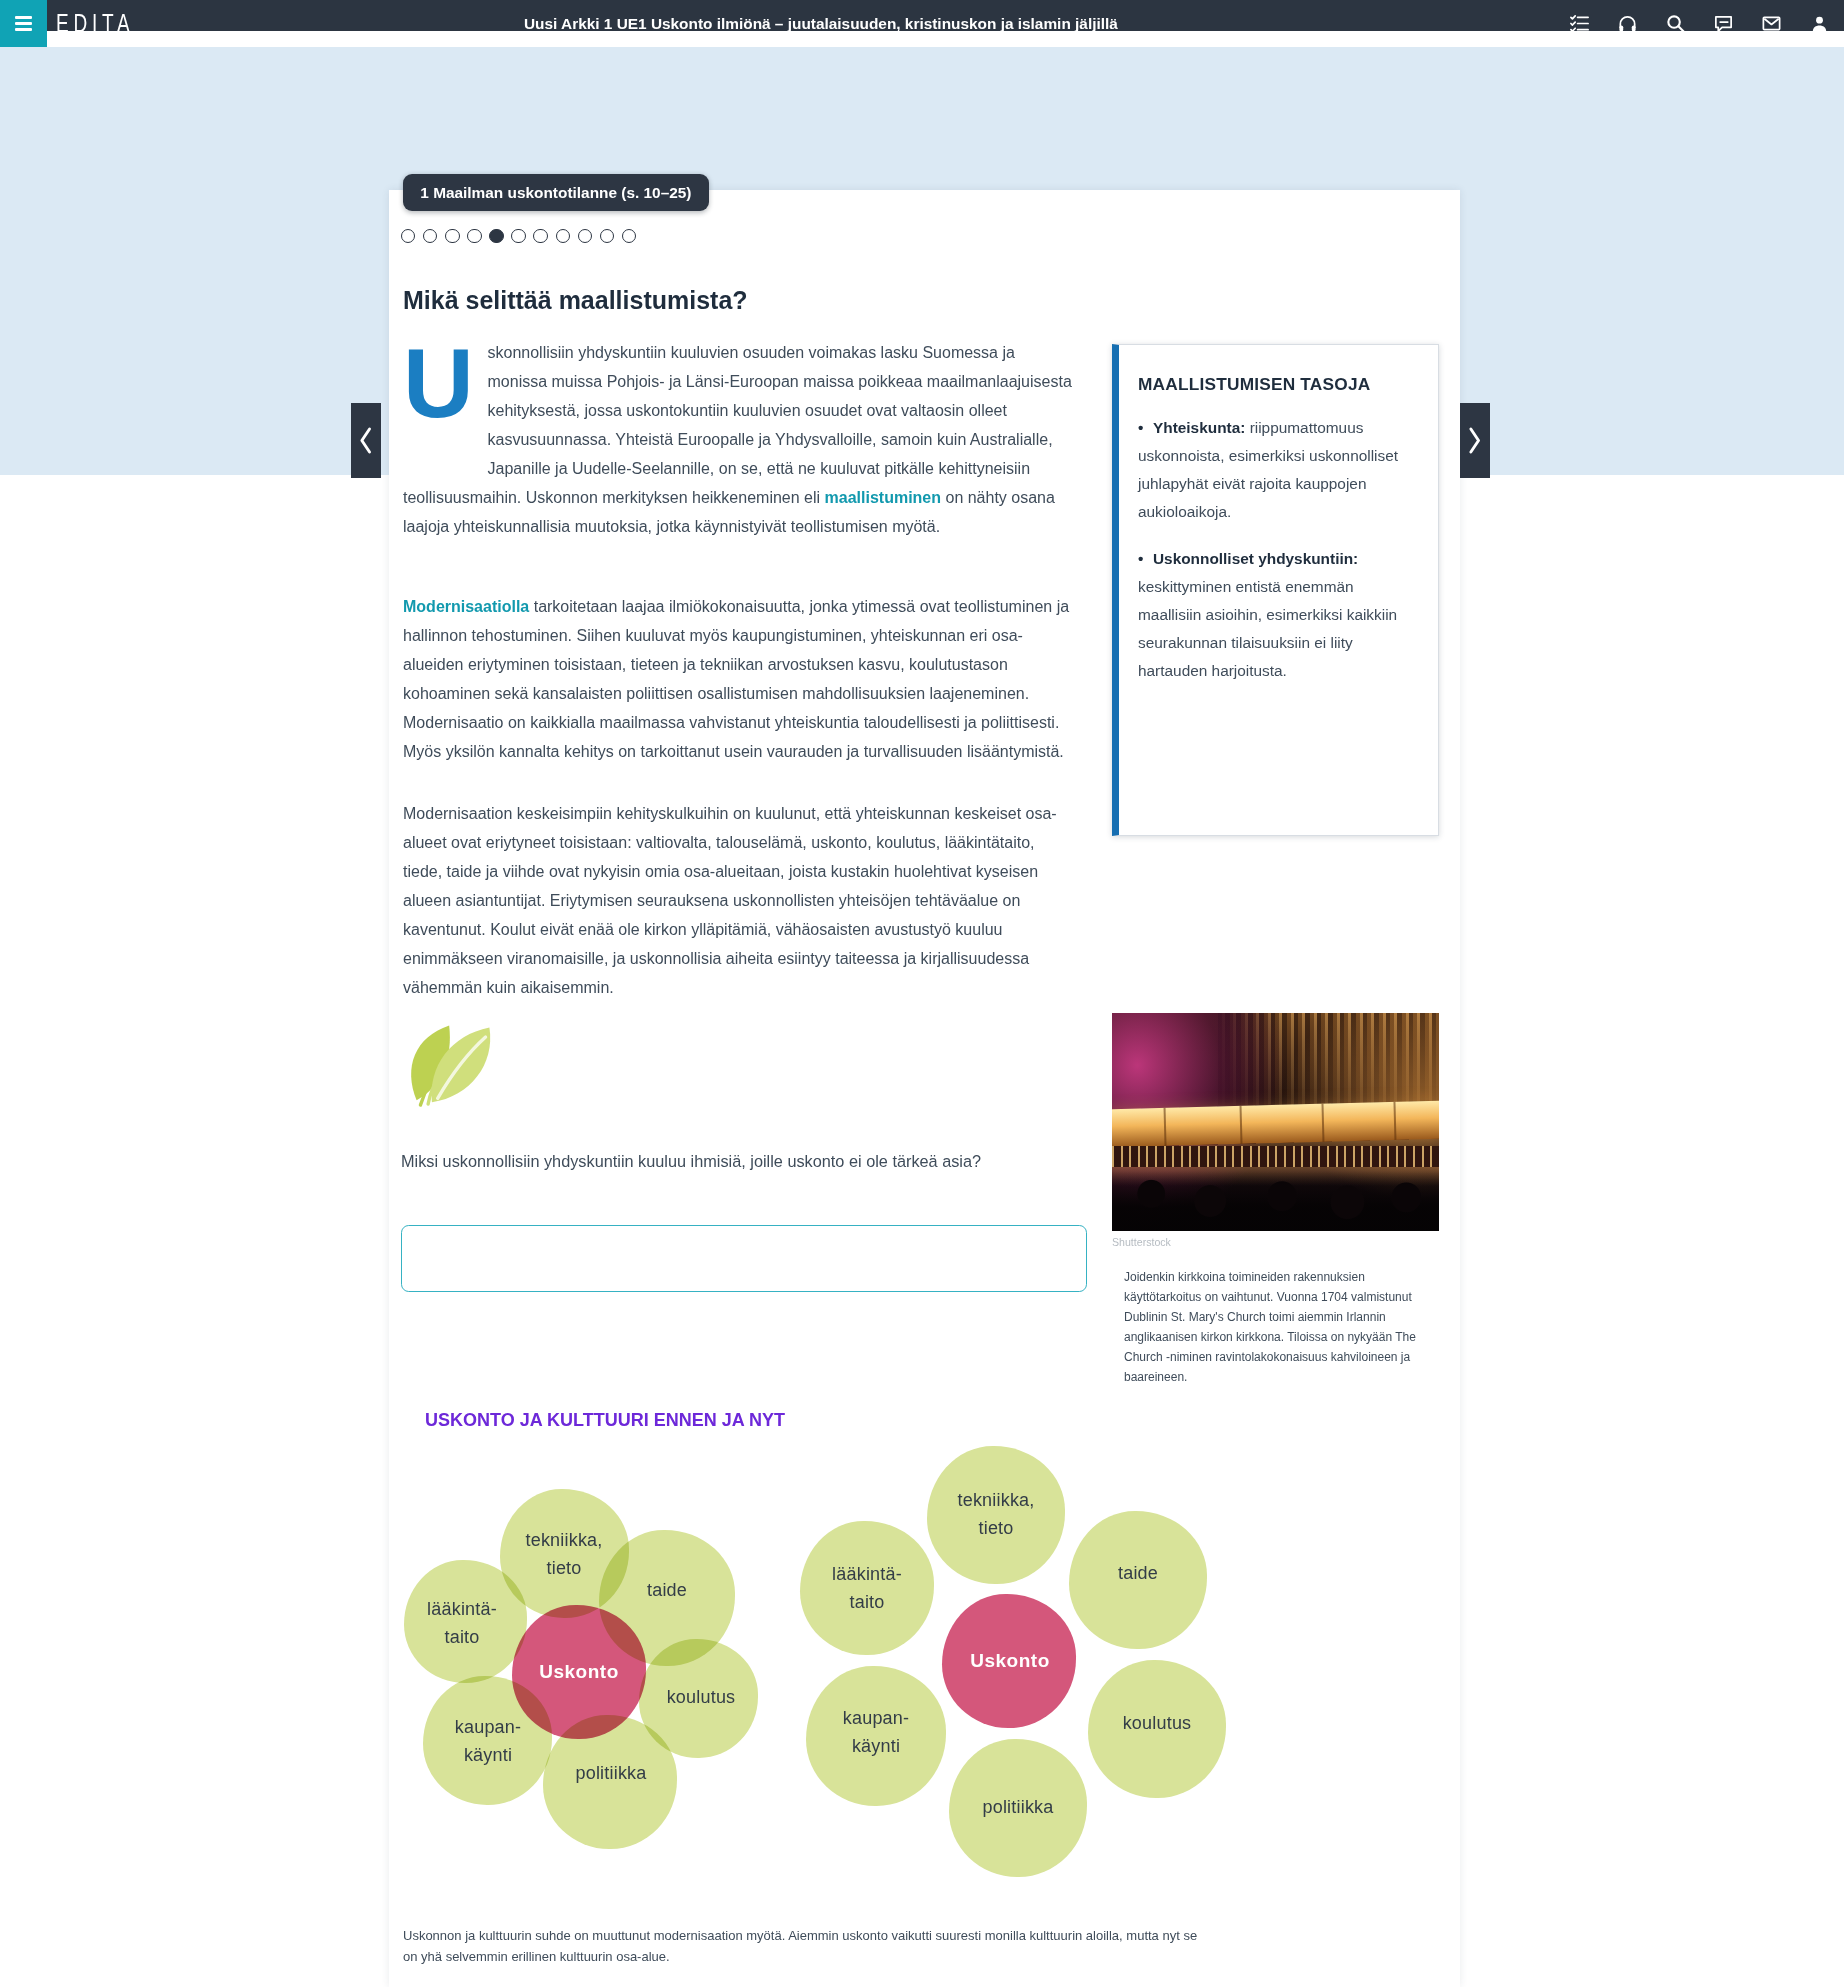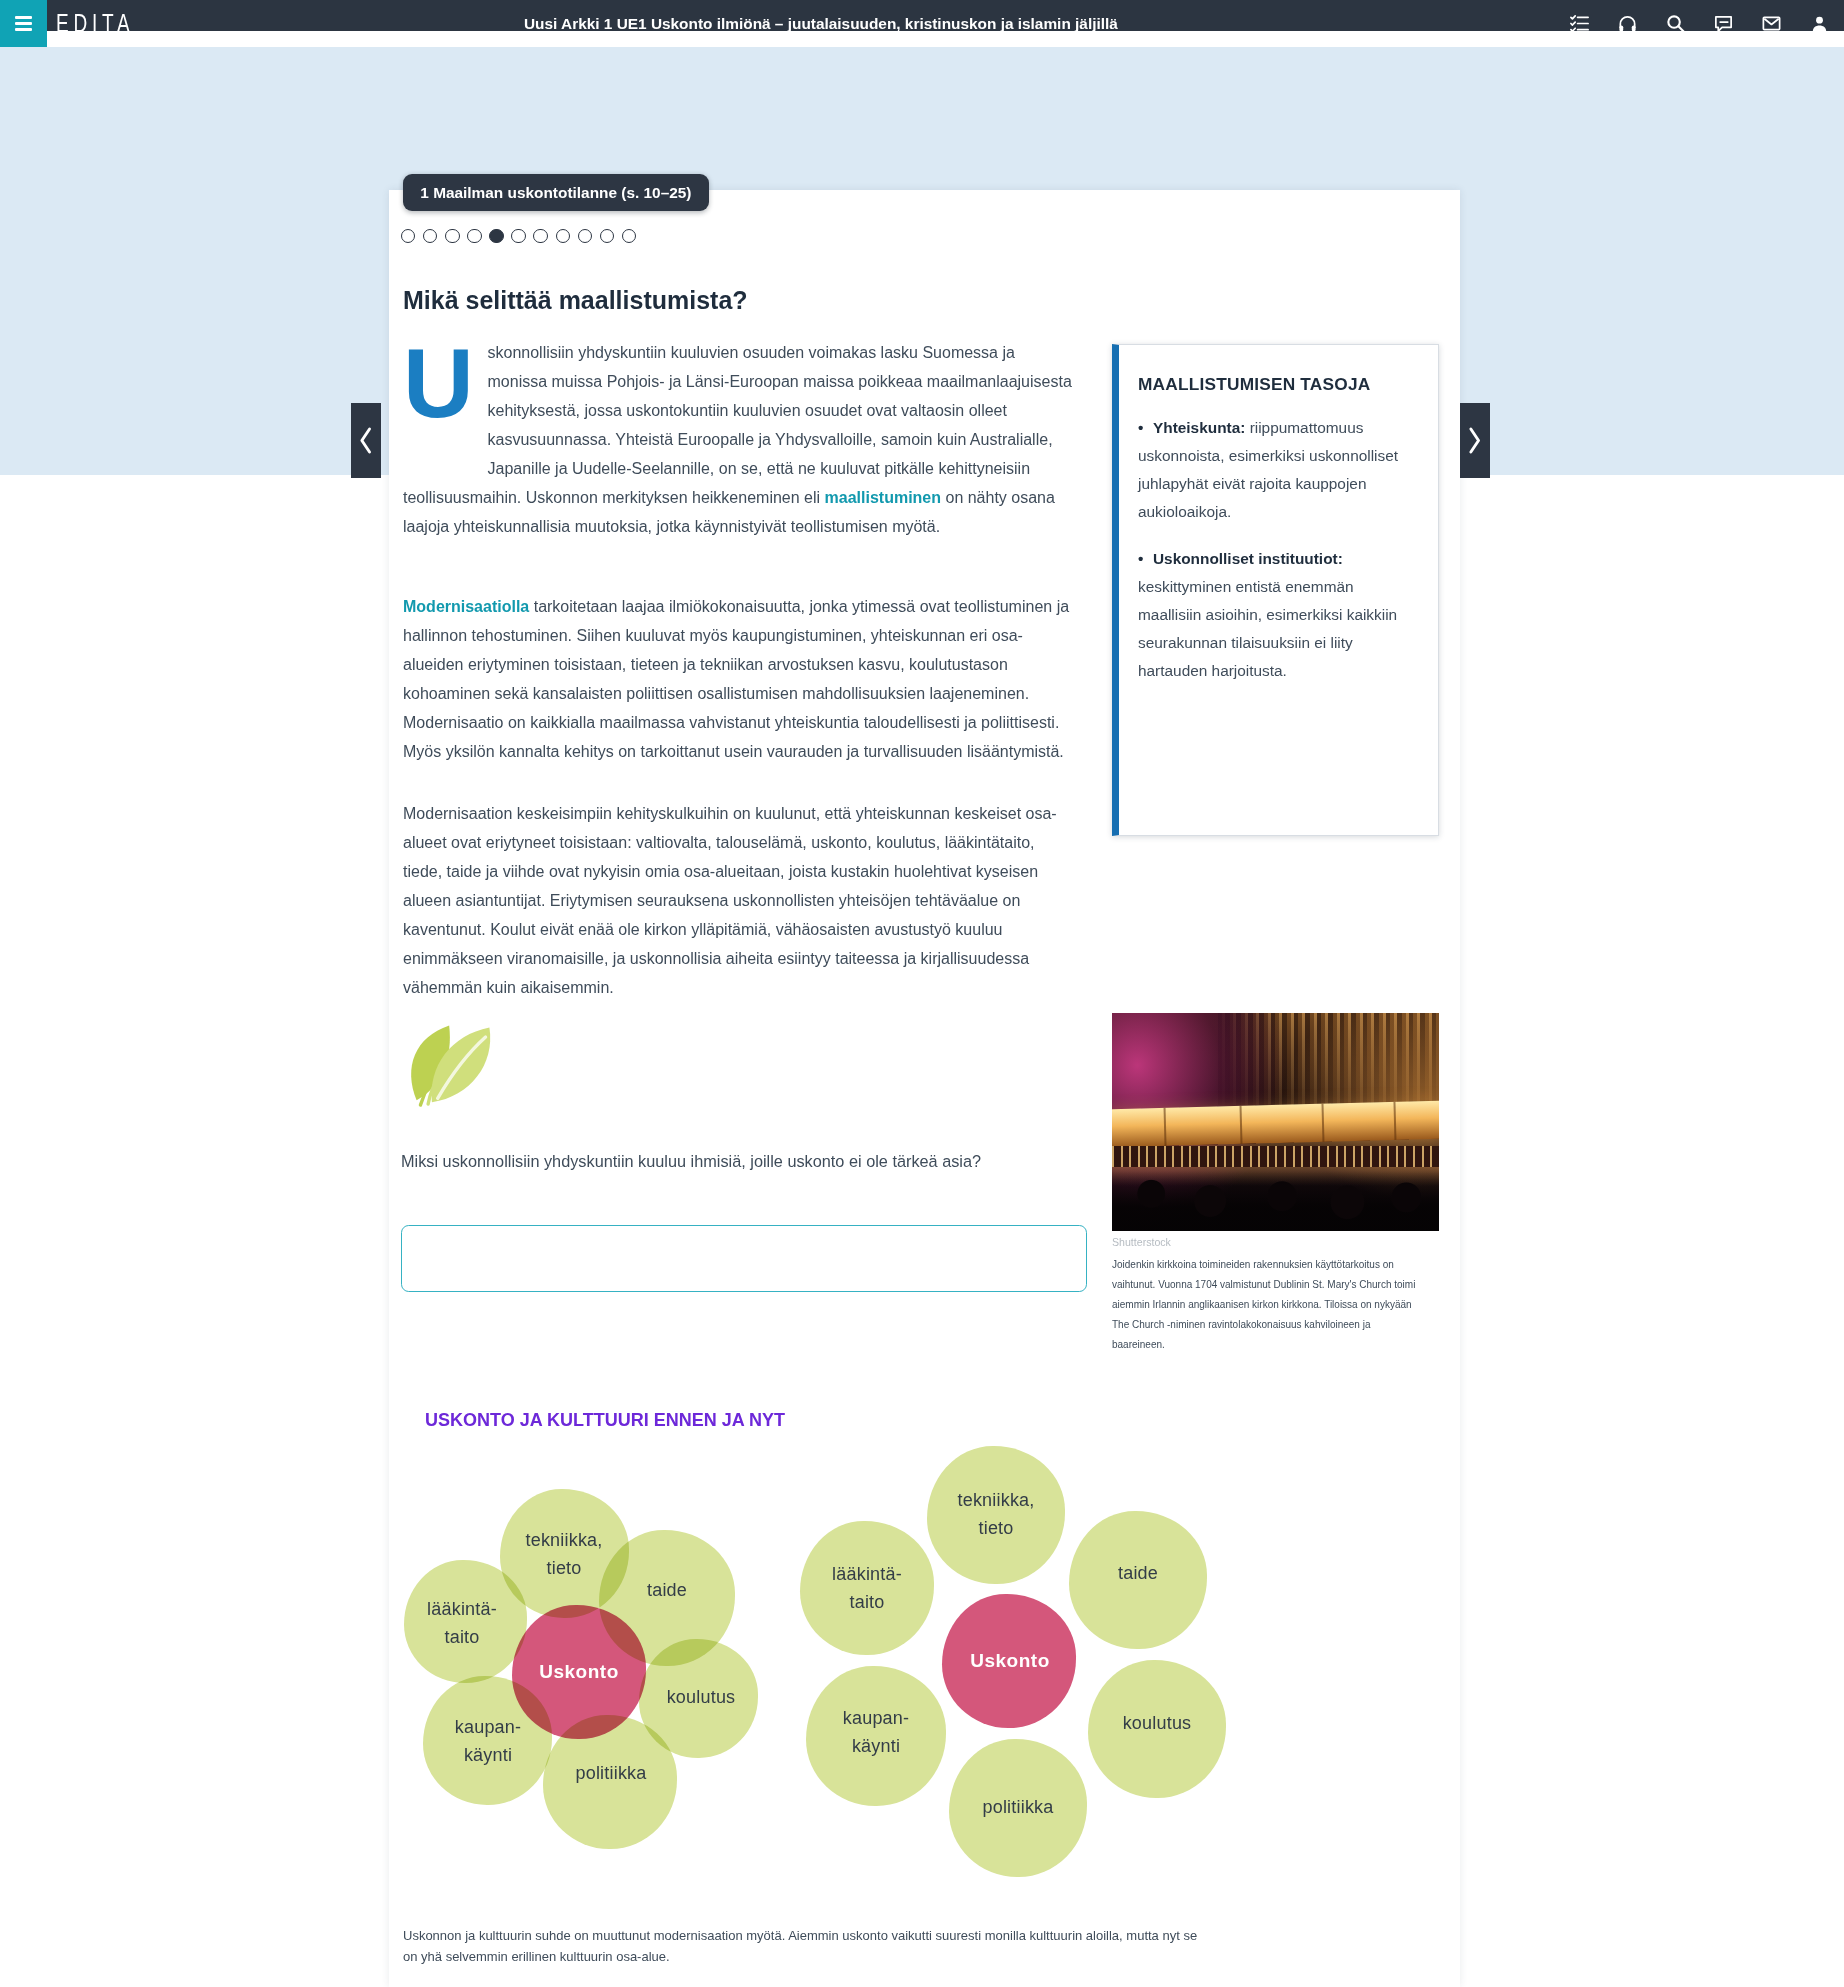--- a/index.html
+++ b/index.html
@@ -81,21 +81,21 @@
          background:linear-gradient(180deg,rgba(255,170,90,.35),rgba(0,0,0,0));}
   .photo .crowd{position:absolute;left:0;bottom:0;width:327px;height:60px;
          background:
           radial-gradient(circle at 12% 38%,#0a0507 0 13.4px,rgba(0,0,0,0) 14.4px),
           radial-gradient(circle at 30% 50%,#0c0608 0 15.4px,rgba(0,0,0,0) 16.3px),
           radial-gradient(circle at 52% 42%,#0a0507 0 14.4px,rgba(0,0,0,0) 15.4px),
           radial-gradient(circle at 72% 52%,#0c0608 0 16.3px,rgba(0,0,0,0) 17.3px),
           radial-gradient(circle at 90% 44%,#0a0507 0 14.4px,rgba(0,0,0,0) 15.4px),
           linear-gradient(180deg,rgba(0,0,0,0) 0%,rgba(5,3,4,.92) 60%);}
   .credit{position:absolute;left:1112px;top:1236px;font-size:10.6px;color:#b6bcc2;z-index:4;}
-  .figcaption{position:absolute;left:1112px;top:1255px;width:309px;margin:0;font-size:10px;line-height:20px;
+  .figcaption{position:absolute;left:1112px;top:1255px;width:309px;margin:12px;font-size:12px;line-height:20px;
               color:#3f4c5a;z-index:4;}
 
   
   .diagram-title{position:absolute;left:425px;top:1410px;margin:0;font-size:18px;font-weight:800;color:#6d28d9;z-index:4;}
   .cluster{position:absolute;left:0;top:0;width:1845px;height:1988px;pointer-events:none;z-index:3;}
   .cluster.blend{isolation:isolate;}
   .bubble{position:absolute;border-radius:48% 52% 50% 50%/53% 47% 52% 48%;}
   .bubble.green{background:#d8e399;}
   .bubble.pink{background:#d4577b;}
   .blend .bubble{mix-blend-mode:multiply;}
@@ -183,21 +183,21 @@
 
   <p class="bodytext p1"><span class="dropcap">U</span><span>skonnollisiin yhdyskuntiin kuuluvien osuuden voimakas lasku Suomessa ja monissa muissa Pohjois- ja Länsi-Euroopan maissa poikkeaa maailmanlaajuisesta kehityksestä, jossa uskontokuntiin kuuluvien osuudet ovat valtaosin olleet kasvusuunnassa. Yhteistä Euroopalle ja Yhdysvalloille, samoin kuin Australialle, Japanille ja Uudelle-Seelannille, on se, että ne kuuluvat pitkälle kehittyneisiin teollisuusmaihin. Uskonnon merkityksen heikkeneminen eli </span><a class="term">maallistuminen</a><span> on nähty osana laajoja yhteiskunnallisia muutoksia, jotka käynnistyivät teollistumisen myötä.</span></p>
 
   <p class="bodytext p2"><a class="term">Modernisaatiolla</a><span> tarkoitetaan laajaa ilmiökokonaisuutta, jonka ytimessä ovat teollistuminen ja hallinnon tehostuminen. Siihen kuuluvat myös kaupungistuminen, yhteiskunnan eri osa-alueiden eriytyminen toisistaan, tieteen ja tekniikan arvostuksen kasvu, koulutustason kohoaminen sekä kansalaisten poliittisen osallistumisen mahdollisuuksien laajeneminen. Modernisaatio on kaikkialla maailmassa vahvistanut yhteiskuntia taloudellisesti ja poliittisesti. Myös yksilön kannalta kehitys on tarkoittanut usein vaurauden ja turvallisuuden lisääntymistä.</span></p>
 
   <p class="bodytext p3">Modernisaation keskeisimpiin kehityskulkuihin on kuulunut, että yhteiskunnan keskeiset osa-alueet ovat eriytyneet toisistaan: valtiovalta, talouselämä, uskonto, koulutus, lääkintätaito, tiede, taide ja viihde ovat nykyisin omia osa-alueitaan, joista kustakin huolehtivat kyseisen alueen asiantuntijat. Eriytymisen seurauksena uskonnollisten yhteisöjen tehtäväalue on kaventunut. Koulut eivät enää ole kirkon ylläpitämiä, vähäosaisten avustustyö kuuluu enimmäkseen viranomaisille, ja uskonnollisia aiheita esiintyy taiteessa ja kirjallisuudessa vähemmän kuin aikaisemmin.</p>
 
   <aside class="factbox">
     <h2>MAALLISTUMISEN TASOJA</h2>
     <p class="fb-item"><span class="fb-bullet">•</span><b>Yhteiskunta:</b> <span>riippumattomuus uskonnoista, esimerkiksi uskonnolliset juhlapyhät eivät rajoita kauppojen aukioloaikoja.</span></p>
-    <p class="fb-item"><span class="fb-bullet">•</span><b>Uskonnolliset instituutiot:</b> <span>keskittyminen entistä enemmän maallisiin asioihin, esimerkiksi kaikkiin seurakunnan tilaisuuksiin ei liity hartauden harjoitusta.</span></p>
+    <p class="fb-item"><span class="fb-bullet">•</span><b>Uskonnolliset yhdyskuntiin:</b> <span>keskittyminen entistä enemmän maallisiin asioihin, esimerkiksi kaikkiin seurakunnan tilaisuuksiin ei liity hartauden harjoitusta.</span></p>
   </aside>
 
   <div class="leaf">
     <svg width="108" height="92" viewBox="0 0 112 96">
       <path d="M22 93 C 28 74 36 60 48 46" stroke="#bdd151" stroke-width="3.5" fill="none" stroke-linecap="round"></path>
       <path d="M18 88 C 4 54 16 22 52 10 C 56 44 44 74 18 88 Z" fill="#bdd151"></path>
       <path d="M30 92 C 34 70 46 52 64 36" stroke="#cfe07a" stroke-width="3.5" fill="none" stroke-linecap="round"></path>
       <path d="M34 90 C 30 52 54 20 94 12 C 100 50 74 84 34 90 Z" fill="#d0df7c"></path>
       <path d="M40 86 C 54 62 70 40 90 22" stroke="rgba(255,255,255,0.75)" stroke-width="3.5" fill="none" stroke-linecap="round"></path>
     </svg>

